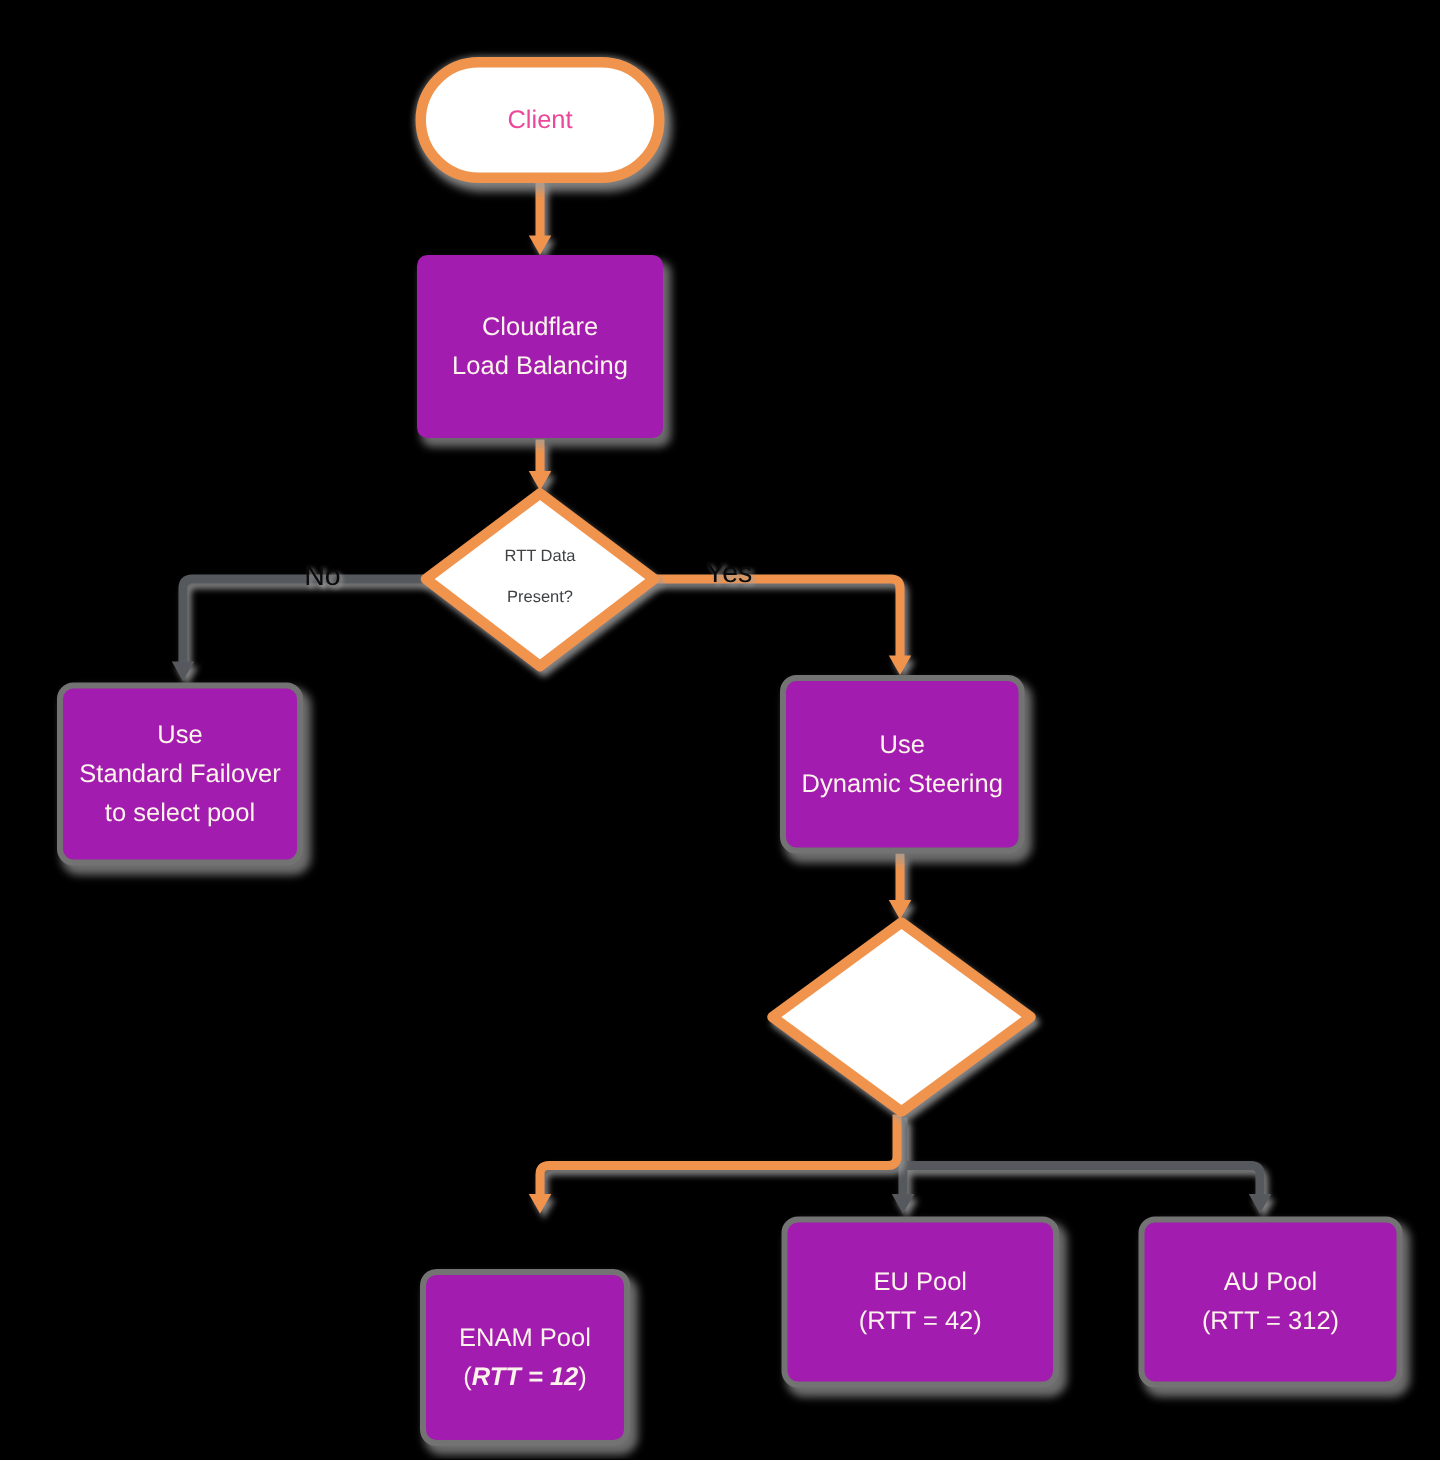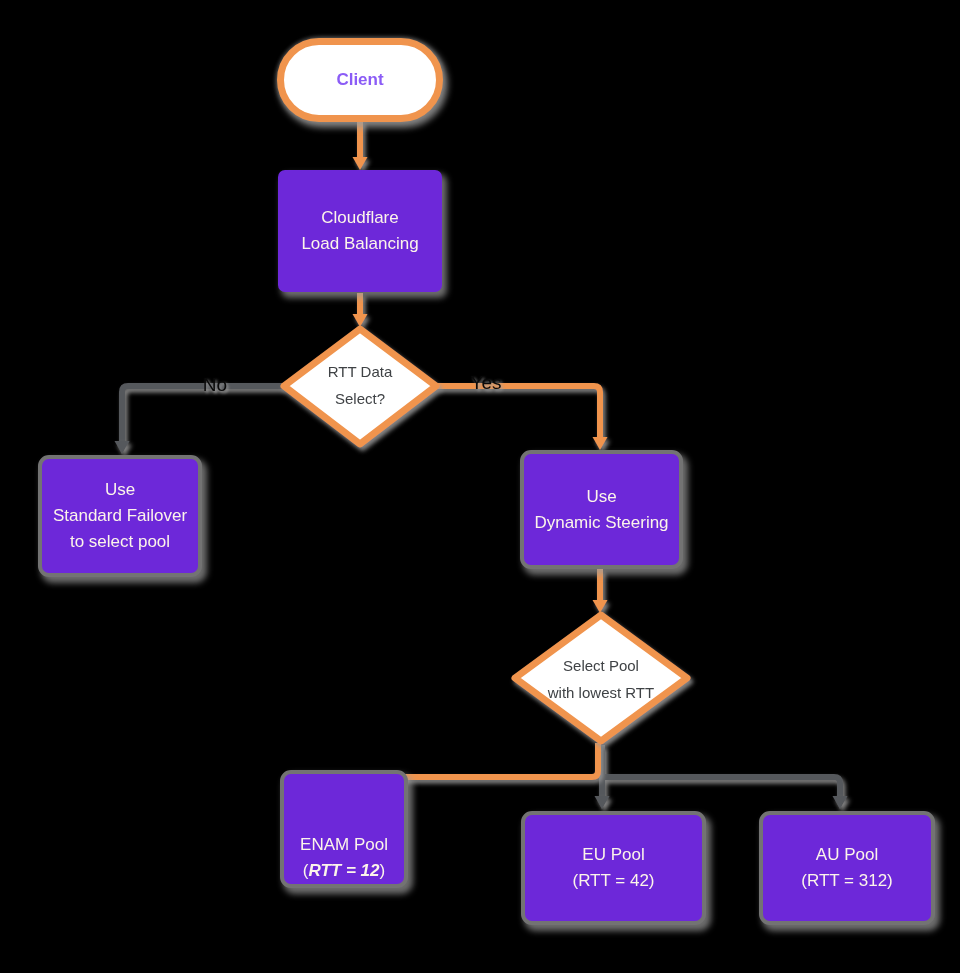--- a/index.html
+++ b/index.html
@@ -6,32 +6,31 @@
   .canvas{
     position:relative;width:960px;height:973px;background:#000000;
     font-family:"Liberation Sans",sans-serif;overflow:hidden;
   }
   .wires{position:absolute;left:0;top:0;}
   .node{
     position:absolute;display:flex;flex-direction:column;align-items:center;justify-content:center;
     text-align:center;box-sizing:border-box;font-size:17px;line-height:26px;
   }
   .pill{
-    background:#ffffff;color:#8b5cf6;border:7px solid #f0944d;border-radius:46px;
+    background:#ffffff;color:#ec4899;border:7px solid #f0944d;border-radius:46px;
     box-shadow:3px 4px 6px 2px rgba(158,158,158,0.75), 0 0 4px 1px rgba(150,150,150,0.45);
-    font-weight:bold;
   }
   .proc{
-    background:#6d28d9;color:#fcf4ea;border-radius:7px;
+    background:#a21caf;color:#fcf4ea;border-radius:7px;
     box-shadow:4px 5px 6px 1px rgba(155,155,155,0.7);
   }
   .proc.bordered{border:4px solid #737373;border-radius:11px;}
   .diamond-label{
     position:absolute;display:flex;flex-direction:column;align-items:center;justify-content:center;
-    text-align:center;color:#3f4245;font-size:15px;line-height:27px;pointer-events:none;
+    text-align:center;color:#3f4245;font-size:11px;line-height:27px;pointer-events:none;
   }
   .edge-label{
     position:absolute;color:#0a0a0a;font-size:19px;text-align:center;
     text-shadow:2px 2px 3px rgba(158,158,158,0.95);
   }
   .bold{font-weight:700;font-style:italic;}
 </style>
 </head>
 <body>
 
@@ -80,43 +79,39 @@
     <span>Client</span>
   </div>
 
   <div class="node proc" style="left:278px;top:170px;width:164px;height:122px;">
     <span>Cloudflare</span>
     <span>Load Balancing</span>
   </div>
 
   <div class="diamond-label" style="left:286px;top:356px;width:148px;height:58px;">
     <span>RTT Data</span>
-    <span>Select?</span>
+    <span>Present?</span>
   </div>
 
   <div class="edge-label" style="left:196px;top:374px;width:38px;">No</div>
   <div class="edge-label" style="left:467px;top:372px;width:38px;">Yes</div>
 
   <div class="node proc bordered" style="left:38px;top:455px;width:164px;height:122px;">
     <span>Use</span>
     <span>Standard Failover</span>
     <span>to select pool</span>
   </div>
 
   <div class="node proc bordered" style="left:520px;top:450px;width:163px;height:119px;">
     <span>Use</span>
     <span>Dynamic Steering</span>
   </div>
 
-  <div class="diamond-label" style="left:508px;top:650px;width:186px;height:58px;">
-    <span>Select Pool</span>
-    <span>with lowest RTT</span>
-  </div>
 
-  <div class="node proc bordered" style="left:280px;top:770px;width:128px;height:118px;justify-content:flex-end;">
+  <div class="node proc bordered" style="left:280px;top:846px;width:140px;height:118px;">
     <span>ENAM Pool</span>
     <span>
       <span>(</span><span class="bold">RTT = 12</span><span>)</span>
     </span>
   </div>
 
   <div class="node proc bordered" style="left:521px;top:811px;width:185px;height:114px;">
     <span>EU Pool</span>
     <span>(RTT = 42)</span>
   </div>

